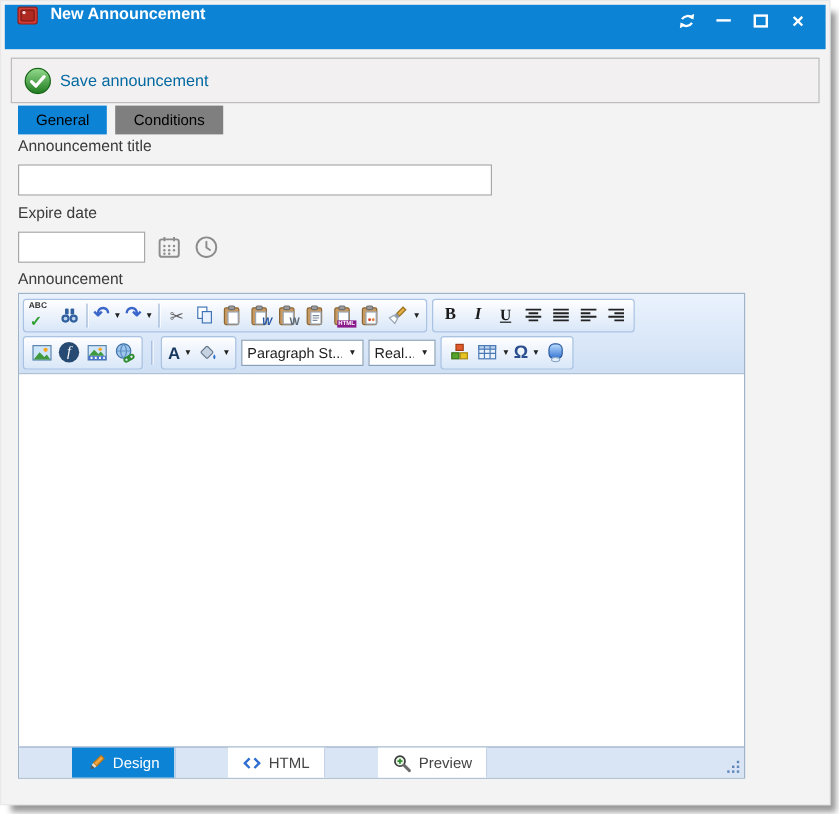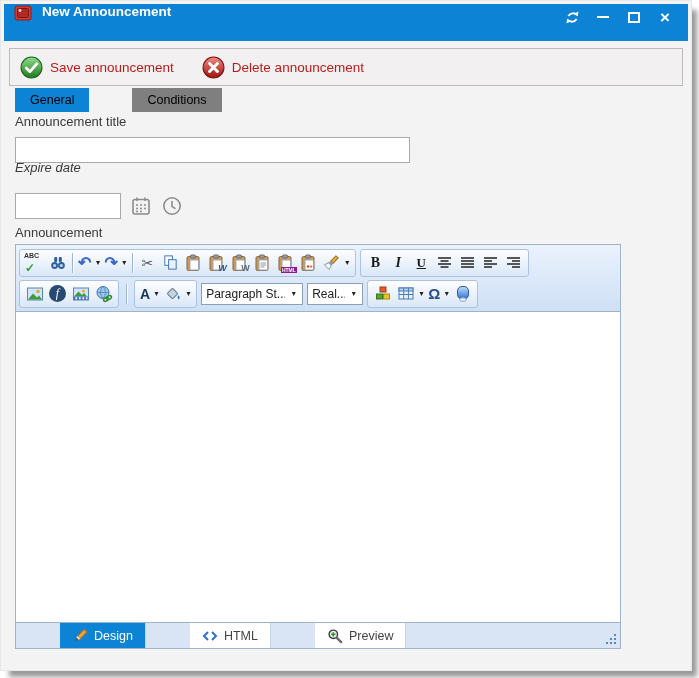--- a/index.html
+++ b/index.html
@@ -18,31 +18,31 @@
             margin-left:5px; color:#fff; cursor:default; }
   .min-glyph { width:12px; height:2px; background:#fff; display:block; }
   .max-glyph { width:12px; height:11px; border:2px solid #fff; display:block; }
   .close-glyph { font-size:17px; font-weight:bold; line-height:1; }
 
   
   .actionbar { position:absolute; left:8px; top:47px; right:8px; height:38px;
                background:#f2f0f1; border:1px solid #bcbcbc;
                display:flex; align-items:center; padding:0 10px; gap:28px; }
   .action { display:flex; align-items:center; gap:7px; cursor:default; }
-  .action .lbl { font-size:13.5px; color:#b91c1c; }
+  .action .lbl { font-size:13.5px; color:#0369a1; }
 
   
   .tabs { position:absolute; left:14px; top:87px; display:flex; gap:7px; }
   .tab { height:24px; line-height:24px; padding:0 15px; font-size:12.5px; color:#000000; }
   .tab.active { background:#0d83d6; }
-  .tab.inactive { background:#7f7f7f;margin-left:36px; }
+  .tab.inactive { background:#7f7f7f; }
 
   
   .flabel { position:absolute; left:14px; font-size:13px; color:#3a3a3a; }
-  .lbl-title { top:113px; } .lbl-expire { top:159px;font-style:italic; } .lbl-body { top:224px; }
+  .lbl-title { top:113px; } .lbl-expire { top:169px; } .lbl-body { top:224px; }
   .txt { position:absolute; left:14px; height:26px; border:1px solid #a8a8a8;
          background:#fff; font-size:13px; padding:0 6px; outline:none; }
   .txt-title { top:136px; width:395px; }
   .txt-date  { top:192px; width:106px; }
   .icon-btn { position:absolute; width:24px; height:24px; display:flex;
               align-items:center; justify-content:center; }
   .cal-btn { left:128px; top:193px; } .clk-btn { left:159px; top:193px; }
 
   
   .editor { position:absolute; left:14px; top:243px; width:606px; height:405px;
@@ -130,33 +130,20 @@
             <linearGradient id="gGreen" x1="0" y1="0" x2="0" y2="1">
           <stop offset="0" stop-color="#94db8e"></stop>
               <stop offset="1" stop-color="#1e7a1e"></stop>
             </linearGradient>
           </defs>
         <circle cx="11" cy="11" r="10" fill="url(#gGreen)" stroke="#156515"></circle>
         <path d="M6 11.5 L9.5 15 L16 7.5" fill="none" stroke="#fff" stroke-width="2.6" stroke-linecap="round" stroke-linejoin="round"></path>
       </svg>
       <span class="lbl">Save announcement</span>
     </div>
-    <div class="action">
-      <svg width="23" height="23" viewBox="0 0 22 22">
-        <defs>
-            <linearGradient id="gRed" x1="0" y1="0" x2="0" y2="1">
-          <stop offset="0" stop-color="#ef8a84"></stop>
-              <stop offset="1" stop-color="#9e1310"></stop>
-            </linearGradient>
-          </defs>
-        <circle cx="11" cy="11" r="10" fill="url(#gRed)" stroke="#7d0f0c"></circle>
-        <path d="M7.2 7.2 L14.8 14.8 M14.8 7.2 L7.2 14.8" stroke="#fff" stroke-width="2.8" stroke-linecap="round"></path>
-      </svg>
-      <span class="lbl">Delete announcement</span>
-    </div>
   </div>
 
   <div class="tabs">
     <div class="tab active">General</div>
     <div class="tab inactive">Conditions</div>
   </div>
 
   <div class="flabel lbl-title">Announcement title</div>
   <input class="txt txt-title" type="text" value="" style="">
 

